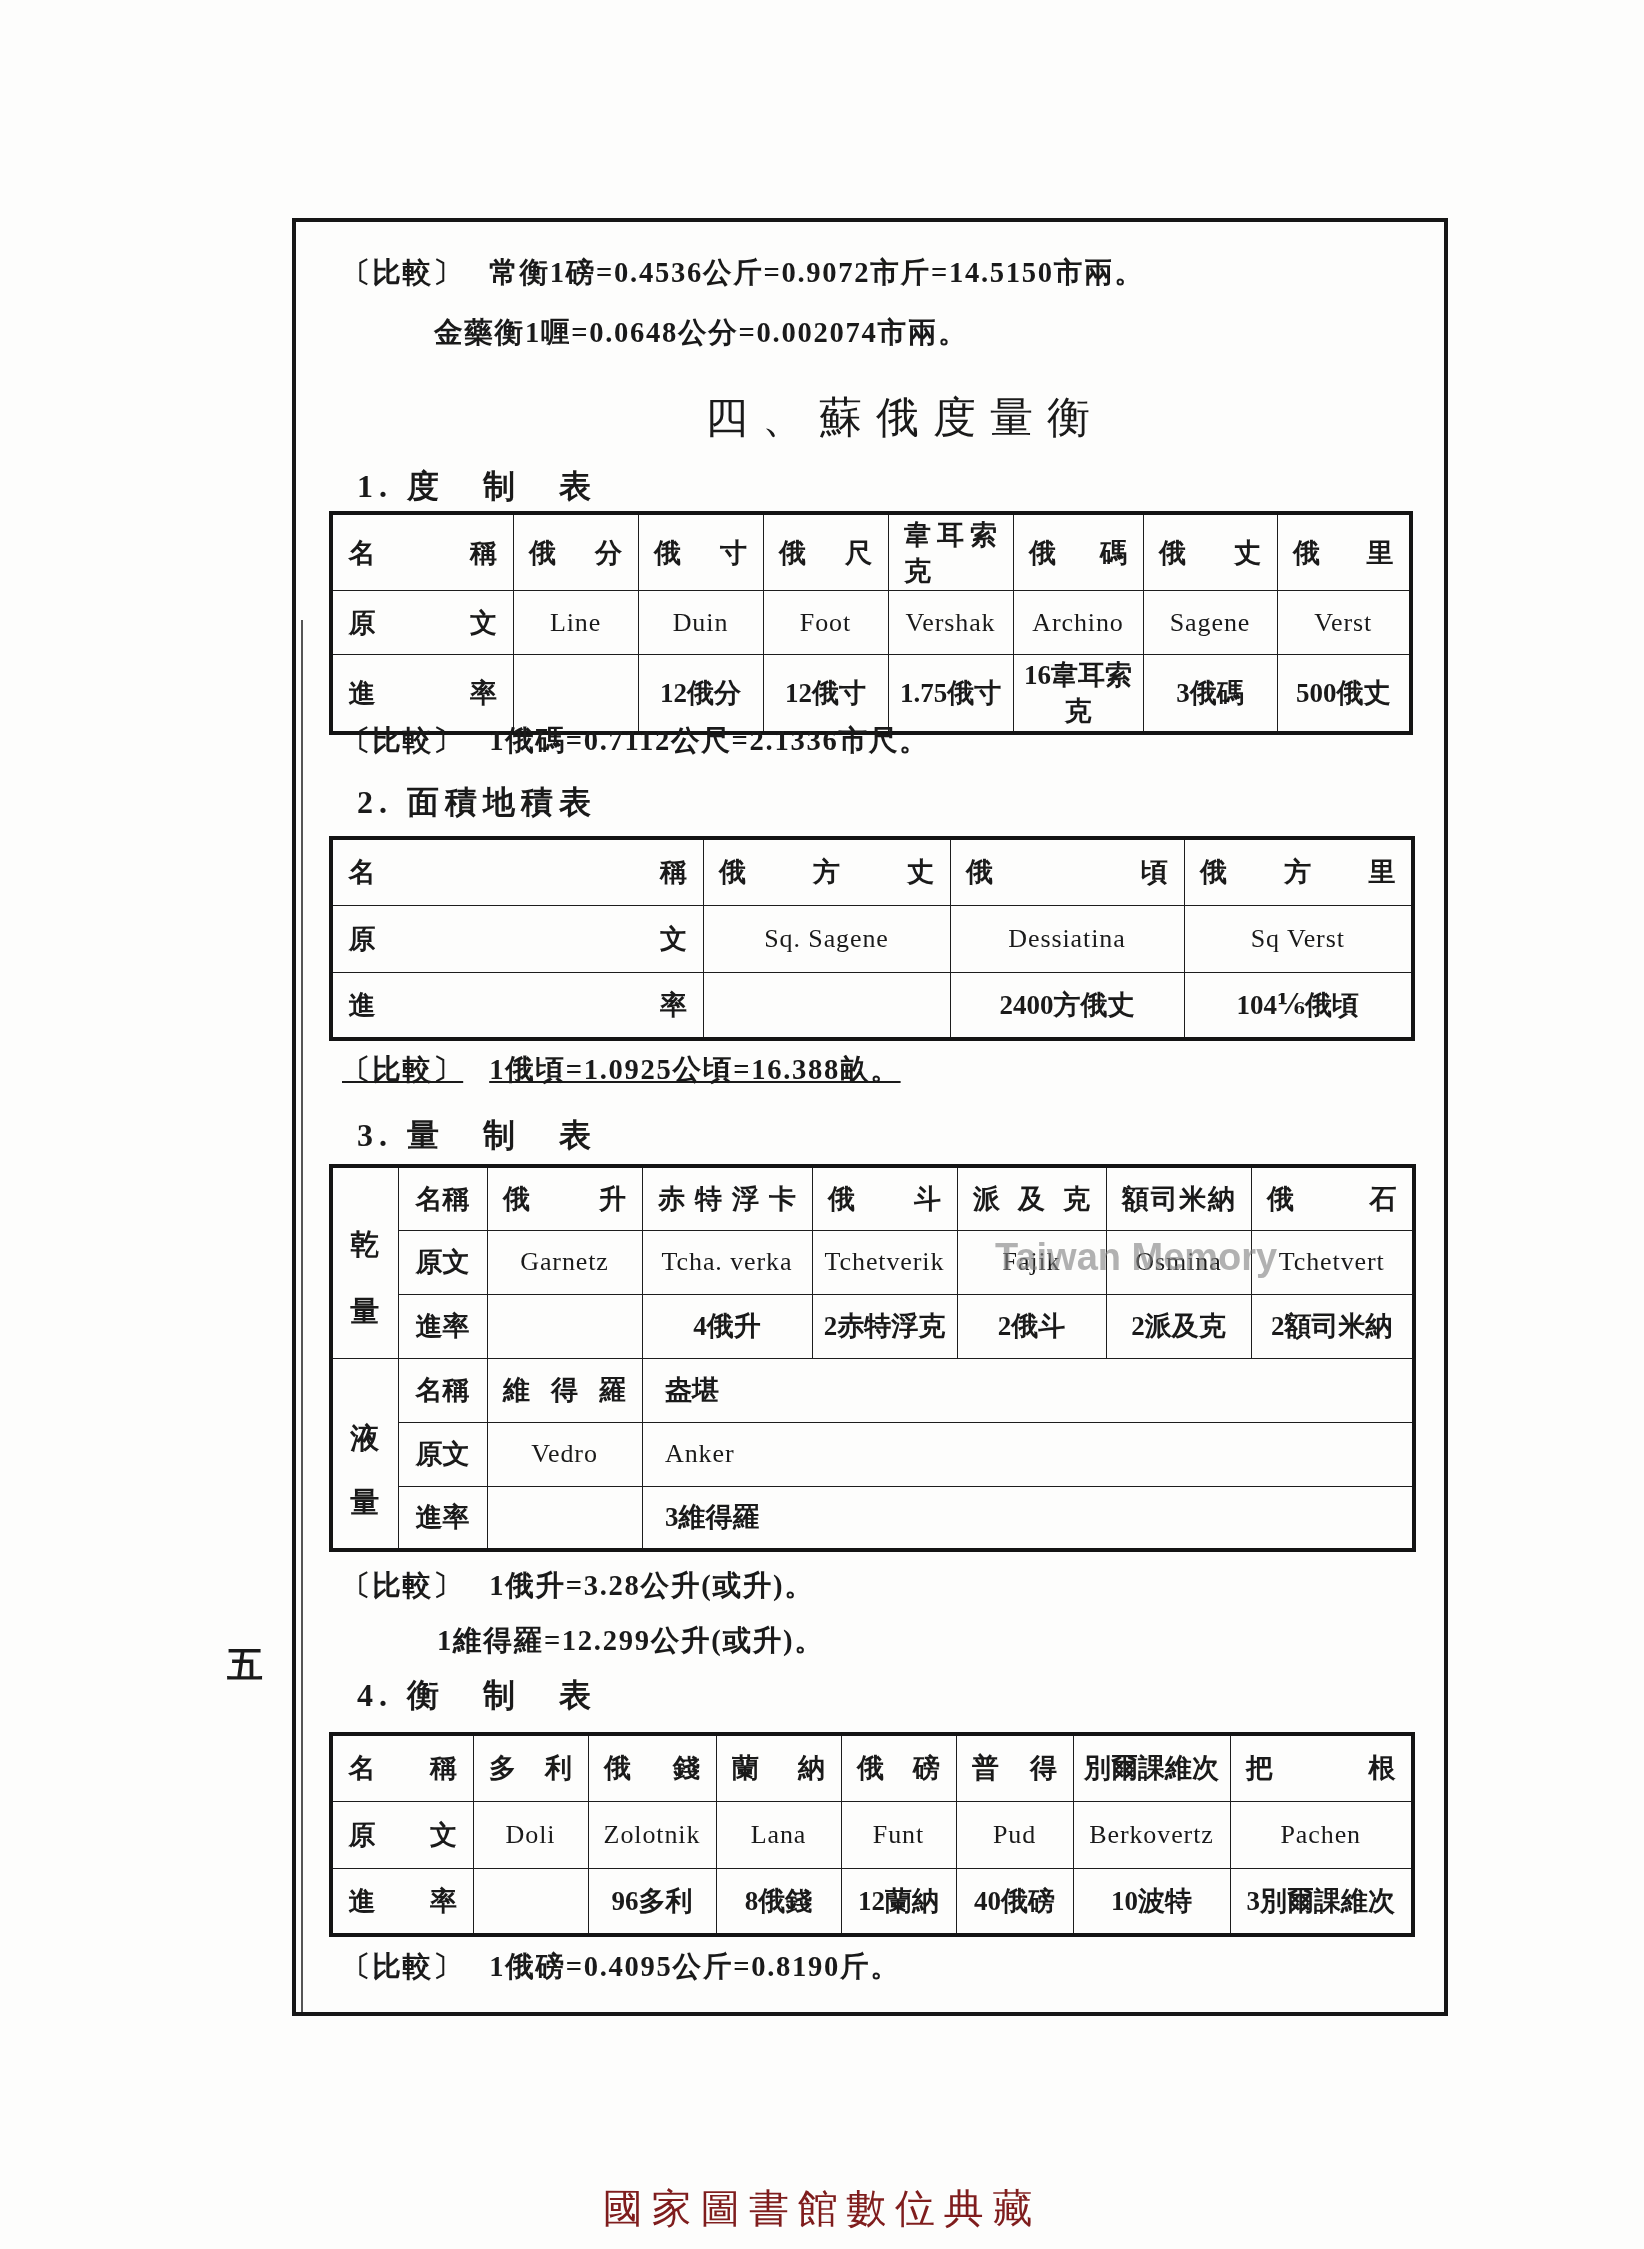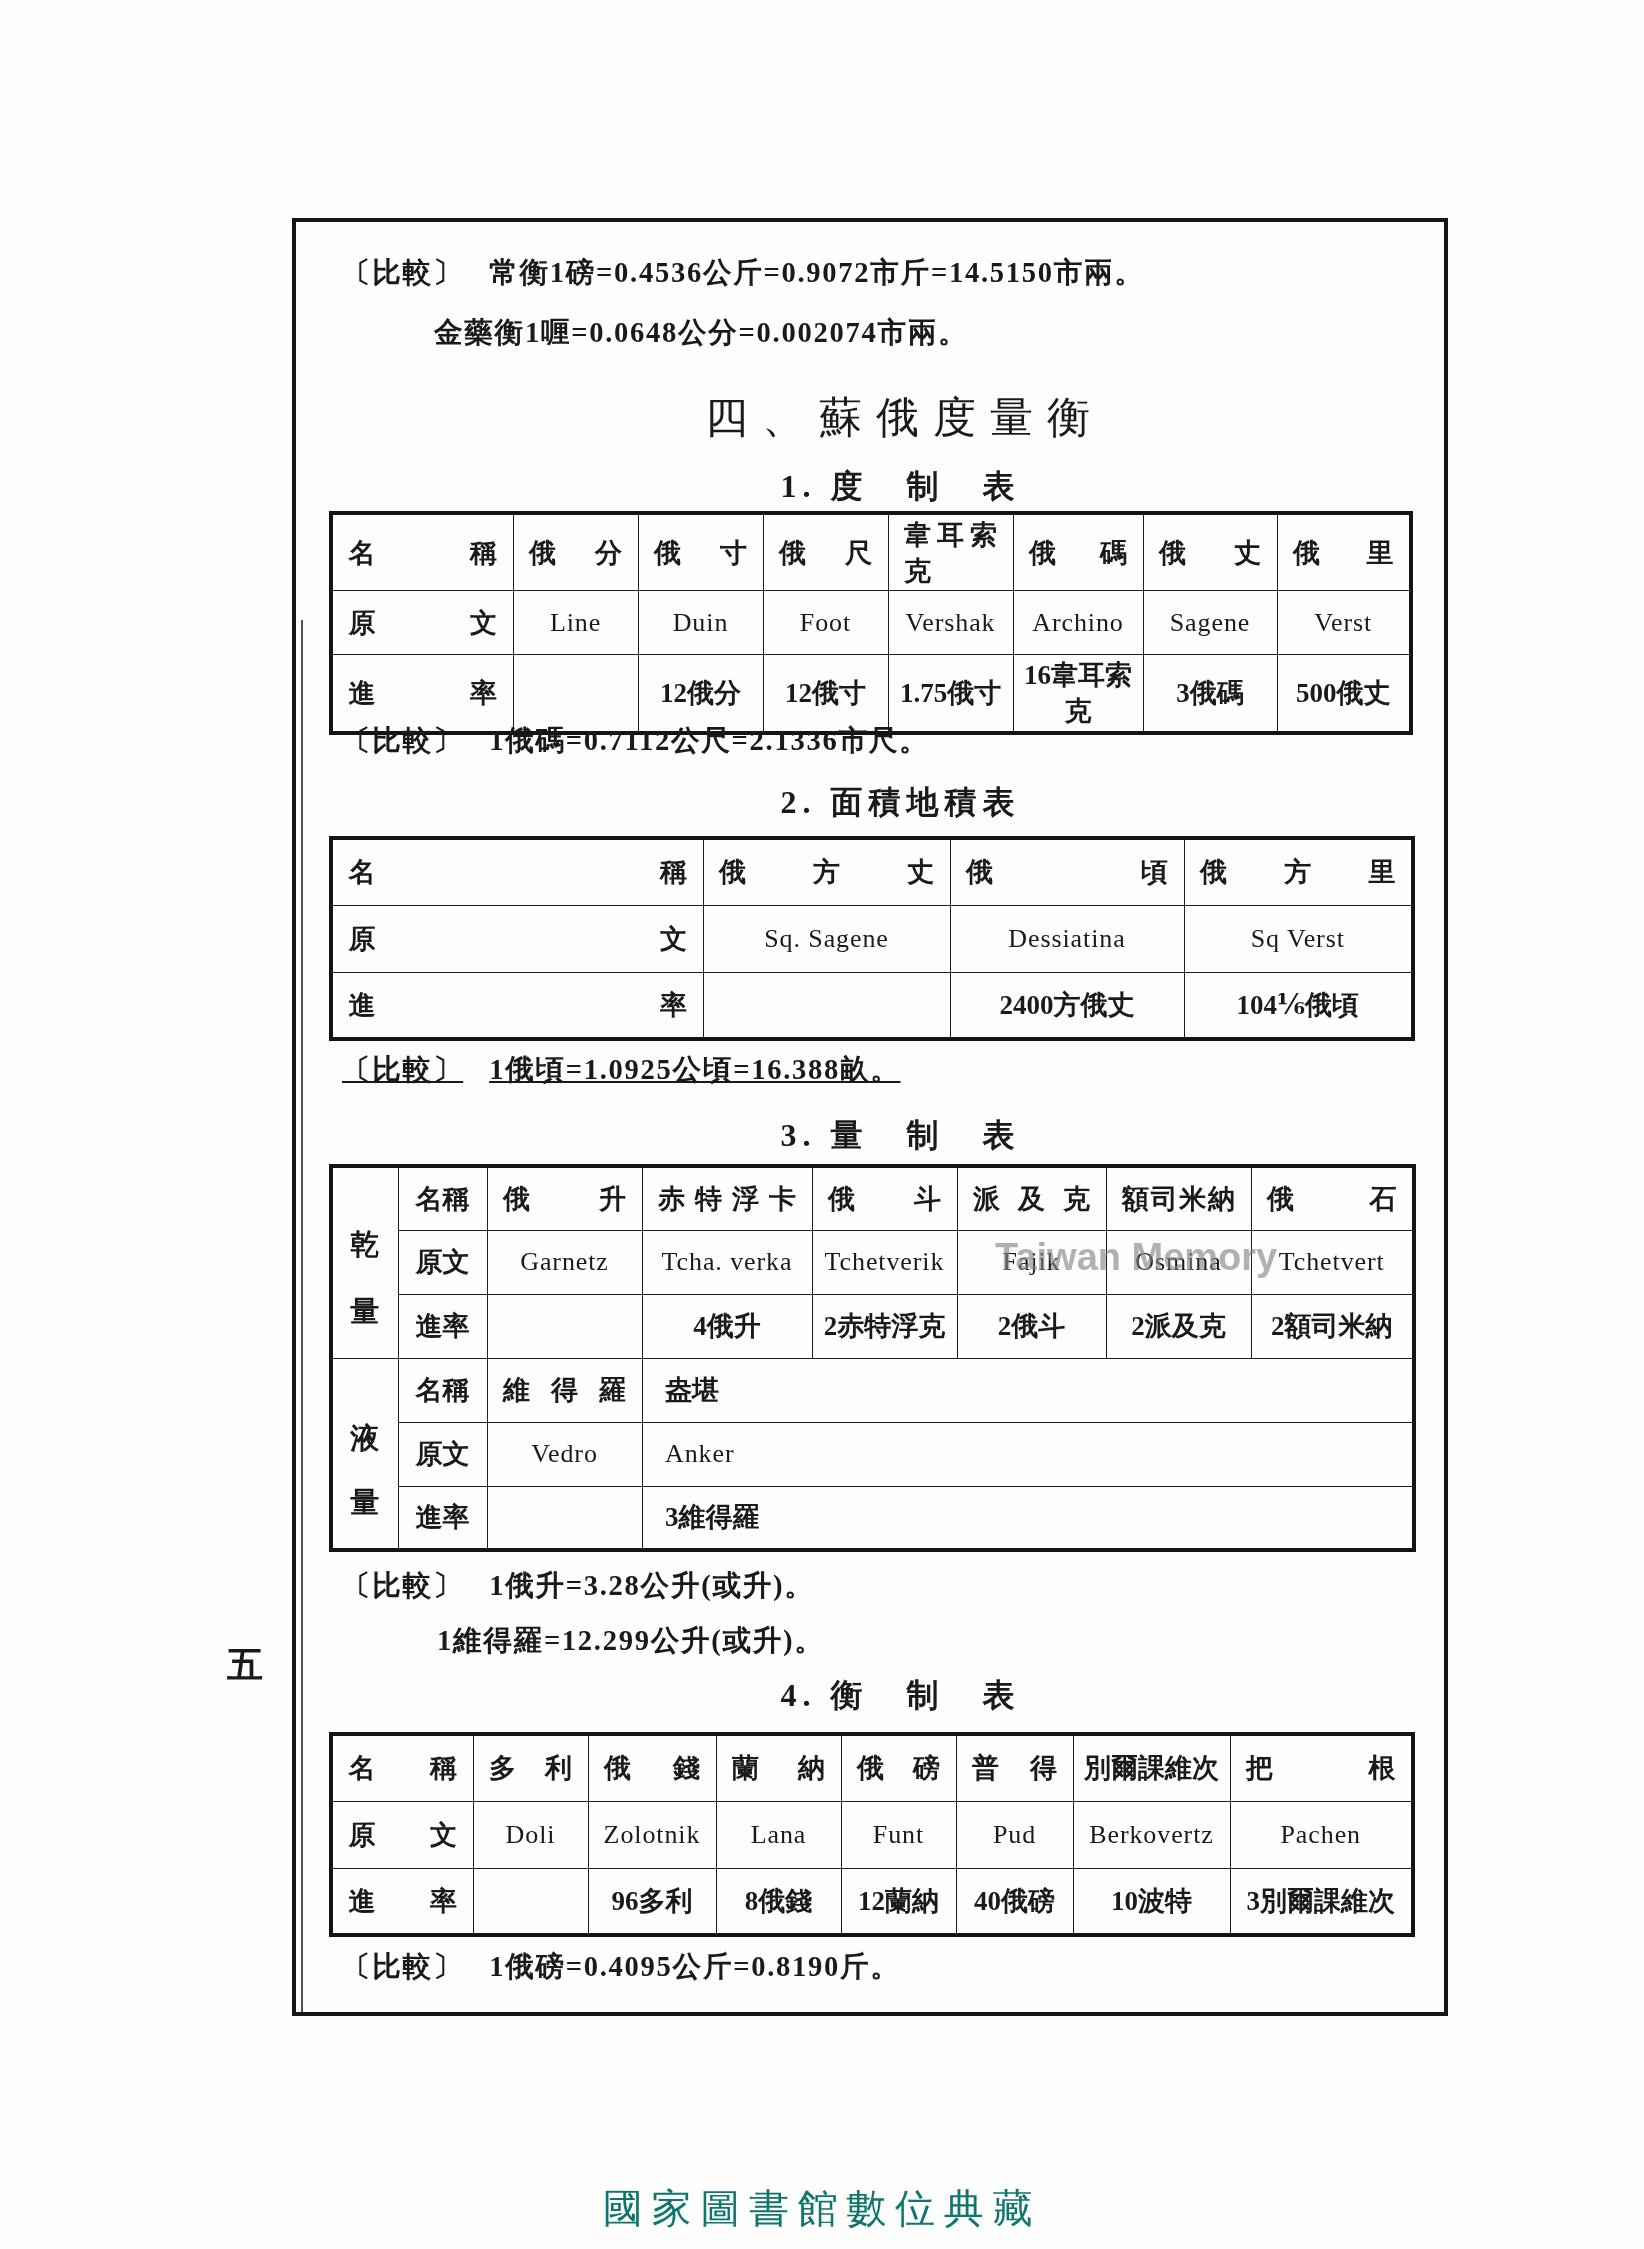--- a/index.html
+++ b/index.html
@@ -16,21 +16,21 @@
   }
   .note{
     position:absolute;font-size:28.6px;font-weight:700;letter-spacing:1.7px;white-space:nowrap;
   }
   .note .nlabel{margin-right:26px;}
   .title{
     position:absolute;left:0;width:100%;text-align:center;font-size:43px;font-weight:400;
     letter-spacing:14px;padding-left:69px;box-sizing:border-box;
   }
   .sheading{
-    position:absolute;left:0;width:100%;text-align:center;font-size:32px;font-weight:700;
+    position:absolute;left:0;width:100%;text-align:left;font-size:32px;font-weight:700;
     letter-spacing:6px;padding-left:61px;box-sizing:border-box;
   }
   table.mtable{
     position:absolute;border-collapse:collapse;table-layout:fixed;
     border:4.3px solid #141414;
   }
   .mtable td{
     border:1.7px solid #1d1d1d;text-align:center;font-size:27px;font-weight:600;
     padding:1.7px 7px;overflow:hidden;
   }
@@ -53,21 +53,21 @@
     position:absolute;left:792px;top:1101px;font-size:123px;font-weight:700;font-style:italic;
     color:rgba(124,124,124,0.52);letter-spacing:1.7px;white-space:nowrap;z-index:5;pointer-events:none;
   }
   .wm-sub{
     position:absolute;left:995px;top:1236px;font-size:38px;font-weight:600;
     color:rgba(130,130,130,0.62);font-family:"Liberation Sans","DejaVu Sans",sans-serif;
     z-index:5;pointer-events:none;white-space:nowrap;
   }
   .footer{
     position:absolute;left:0;top:2181px;width:100%;text-align:center;font-size:40px;
-    color:#0f766e;letter-spacing:8.7px;font-weight:500;
+    color:#7f1d1d;letter-spacing:8.7px;font-weight:500;
   }
 </style>
 </head>
 <body>
 
 <div class="page">
 
   <div class="frame">
     <div class="inner-line"></div>
 

